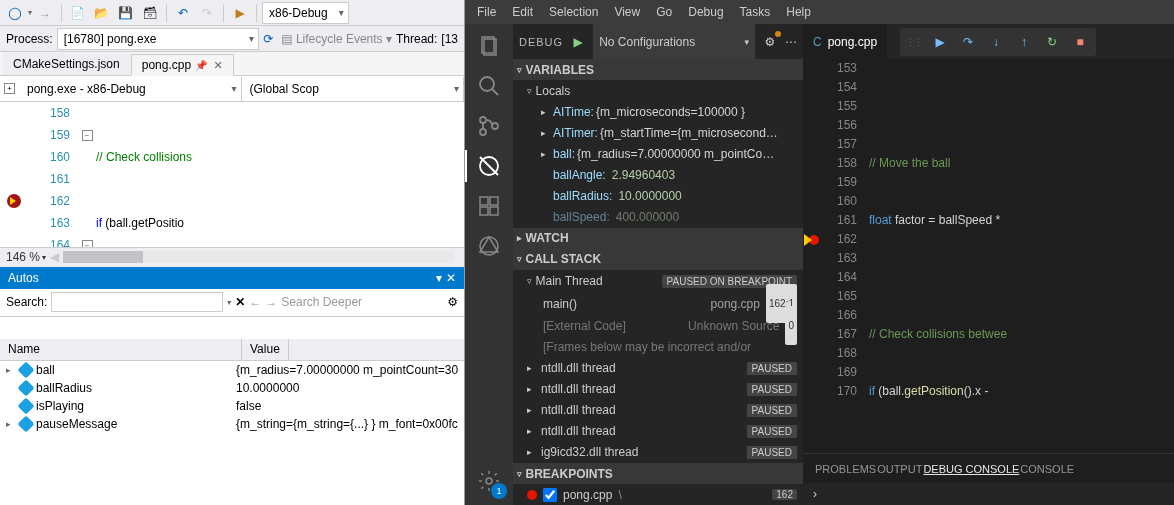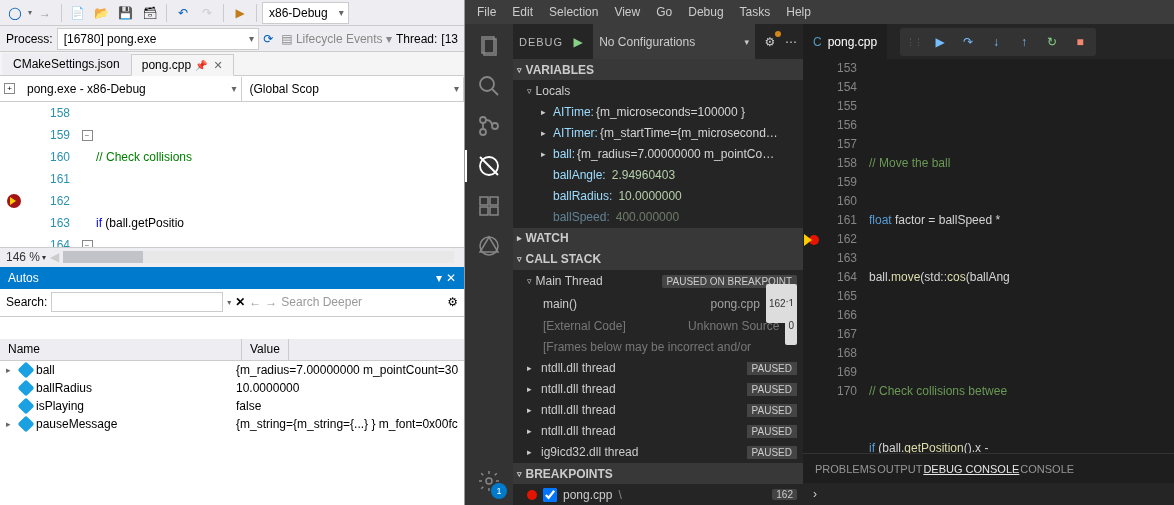--- a/index.html
+++ b/index.html
@@ -462,21 +462,20 @@
             <div>166</div>
             <div>167</div>
           <div>168</div>
             <div>169</div>
             <div>170</div>
         </div>
         <div class="vsc-codearea">
           <div class="vsc-cl"></div>
           <div class="vsc-cl"><span class="cc">// Move the ball</span></div>
           <div class="vsc-cl"><span class="ck">float</span><span> factor = ballSpeed *</span></div>
-          <div class="vsc-cl"><span>ball.</span><span class="cf">move</span><span>(std::</span><span class="cf">cos</span><span>(ballAng</span></div>
           <div class="vsc-cl"></div>
           <div class="vsc-cl"><span class="cc">// Check collisions betwee</span></div>
           <div class="vsc-cl"><span class="ck">if</span><span> (ball.</span><span class="cf">getPosition</span><span>().x -</span></div>
           
           
           
           
           
           
           

